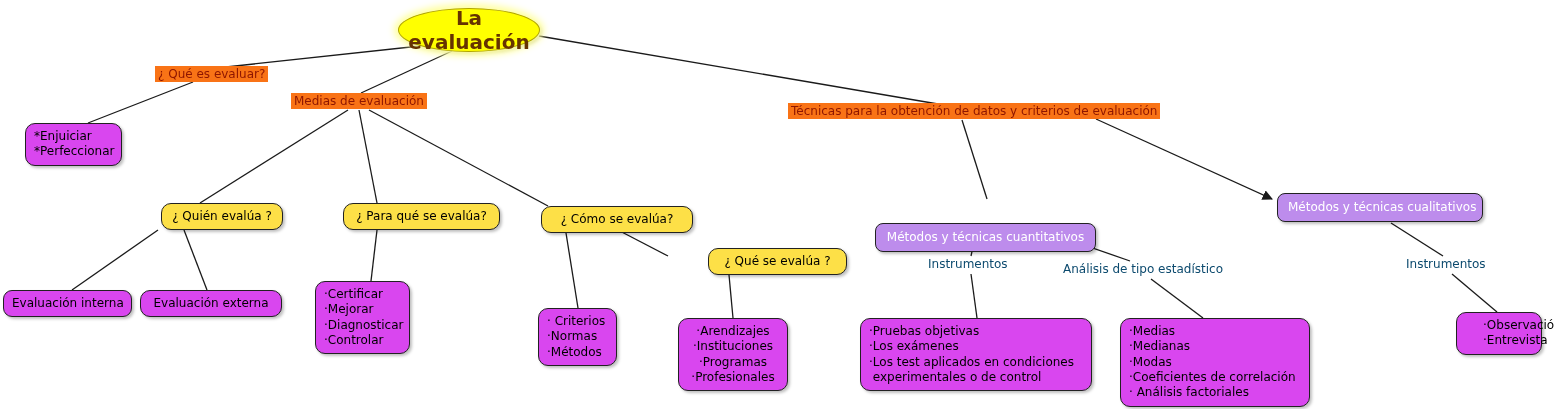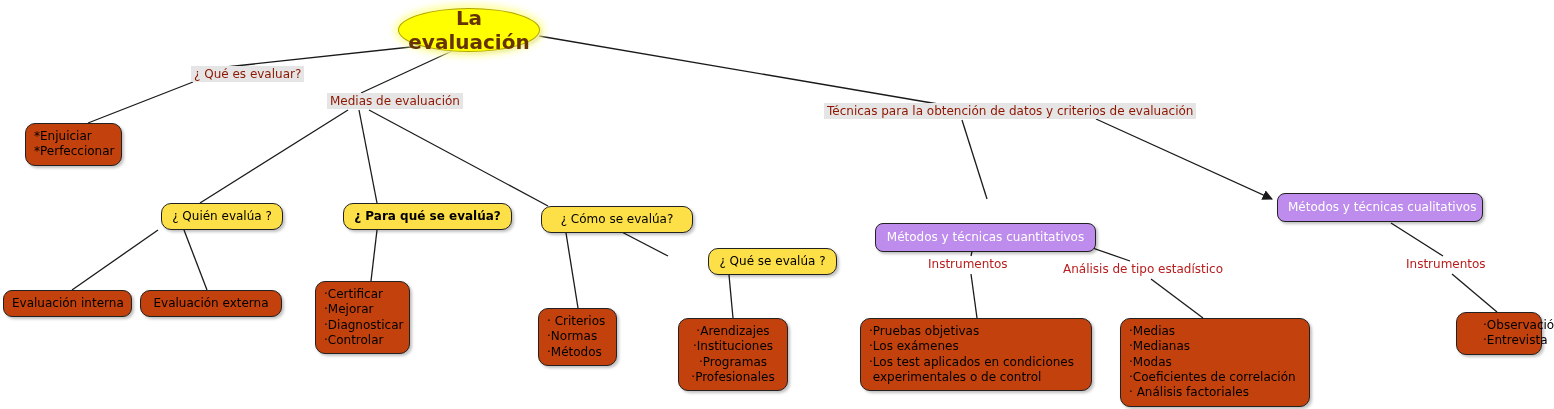--- a/index.html
+++ b/index.html
@@ -30,35 +30,34 @@
     border: 1px solid #b0a400;
     border-radius: 50%;
     box-shadow: 0 0 7px 4px #ffff9e, 2px 2px 3px rgba(0,0,0,0.25);
     font-weight: bold;
     font-size: 20px;
     color: #663300;
     text-align: center;
   }
 
   .phrase {
-    background: #e5e5e5;
+    background: #f97316;
     color: #8e1600;
     padding: 1px 3px;
     white-space: nowrap;
-    margin-left: 36px;
   }
 
   .plainlabel {
     background: transparent;
-    color: #b91c1c;
+    color: #0c4a6e;
     white-space: nowrap;
   }
 
   .node {
-    background: #c2410c;
+    background: #d946ef;
     border: 1px solid #222222;
     border-radius: 10px;
     padding: 5px 8px;
     box-shadow: 2px 2px 3px rgba(0,0,0,0.25);
     white-space: pre-wrap;
     line-height: 1.28;
   }
   .node.center { text-align: center; white-space: nowrap; }
   .node.whitebg { background: #fde047; margin-left: 43px; }
 
@@ -112,23 +111,23 @@
   <div class="phrase" style="left:788px; top:103px;">Técnicas para la obtención de datos y criterios de evaluación</div>
 
   <div class="plainlabel" style="left:928px; top:257px;">Instrumentos</div>
   <div class="plainlabel" style="left:1063px; top:262px;">Análisis de tipo estadístico</div>
   <div class="plainlabel" style="left:1406px; top:257px;">Instrumentos</div>
 
   <div class="node" style="left:25px; top:123px; width:97px;">*Enjuiciar
 *Perfeccionar</div>
 
   <div class="node center whitebg" style="left:118px; top:203px; width:122px;">¿ Quién evalúa ?</div>
-  <div class="node center whitebg" style="left:300px; top:203px; width:169px;font-weight:bold;">¿ Para qué se evalúa?</div>
+  <div class="node center whitebg" style="left:300px; top:203px; width:157px;">¿ Para qué se evalúa?</div>
   <div class="node center whitebg" style="left:498px; top:206px; width:152px;">¿ Cómo se evalúa?</div>
-  <div class="node center whitebg" style="left:665px; top:248px; width:129px;">¿ Qué se evalúa ?</div>
+  <div class="node center whitebg" style="left:665px; top:248px; width:139px;">¿ Qué se evalúa ?</div>
 
   <div class="node center" style="left:3px; top:290px; width:129px;border-radius:9px;">Evaluación interna</div>
   <div class="node center" style="left:140px; top:290px; width:142px;">Evaluación externa</div>
 
   <div class="node" style="left:315px; top:281px; width:95px;">·Certificar
 ·Mejorar
 ·Diagnosticar
 ·Controlar</div>
   <div class="node" style="left:538px; top:308px; width:79px;">· Criterios
 ·Normas

